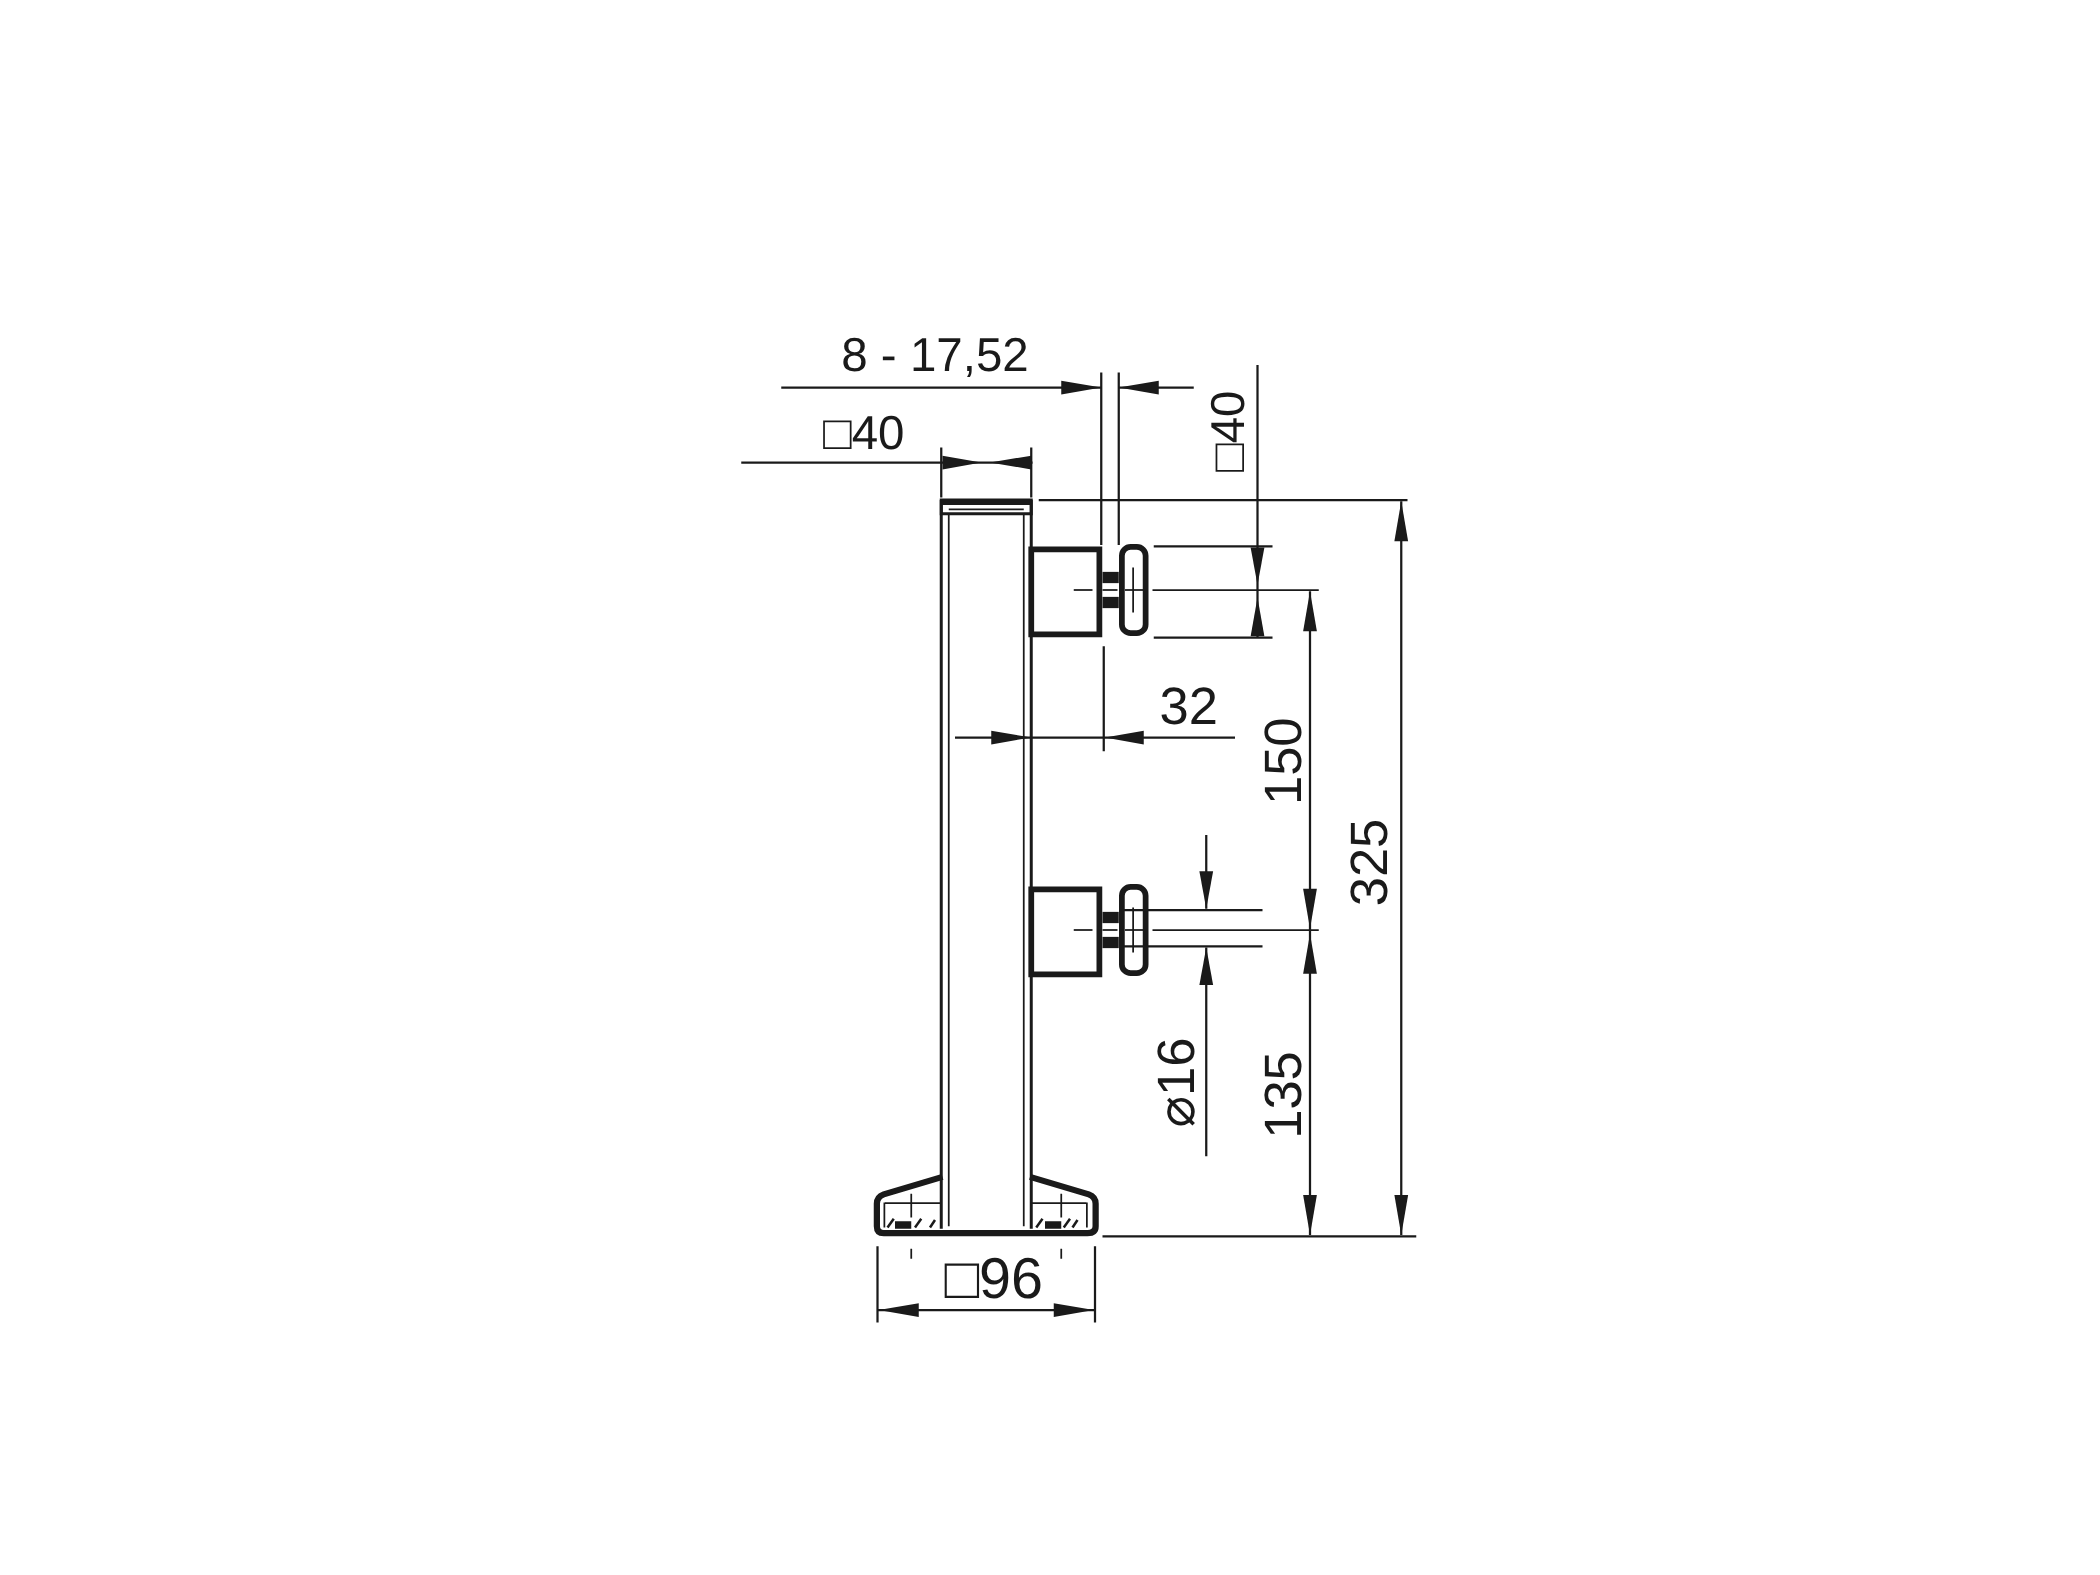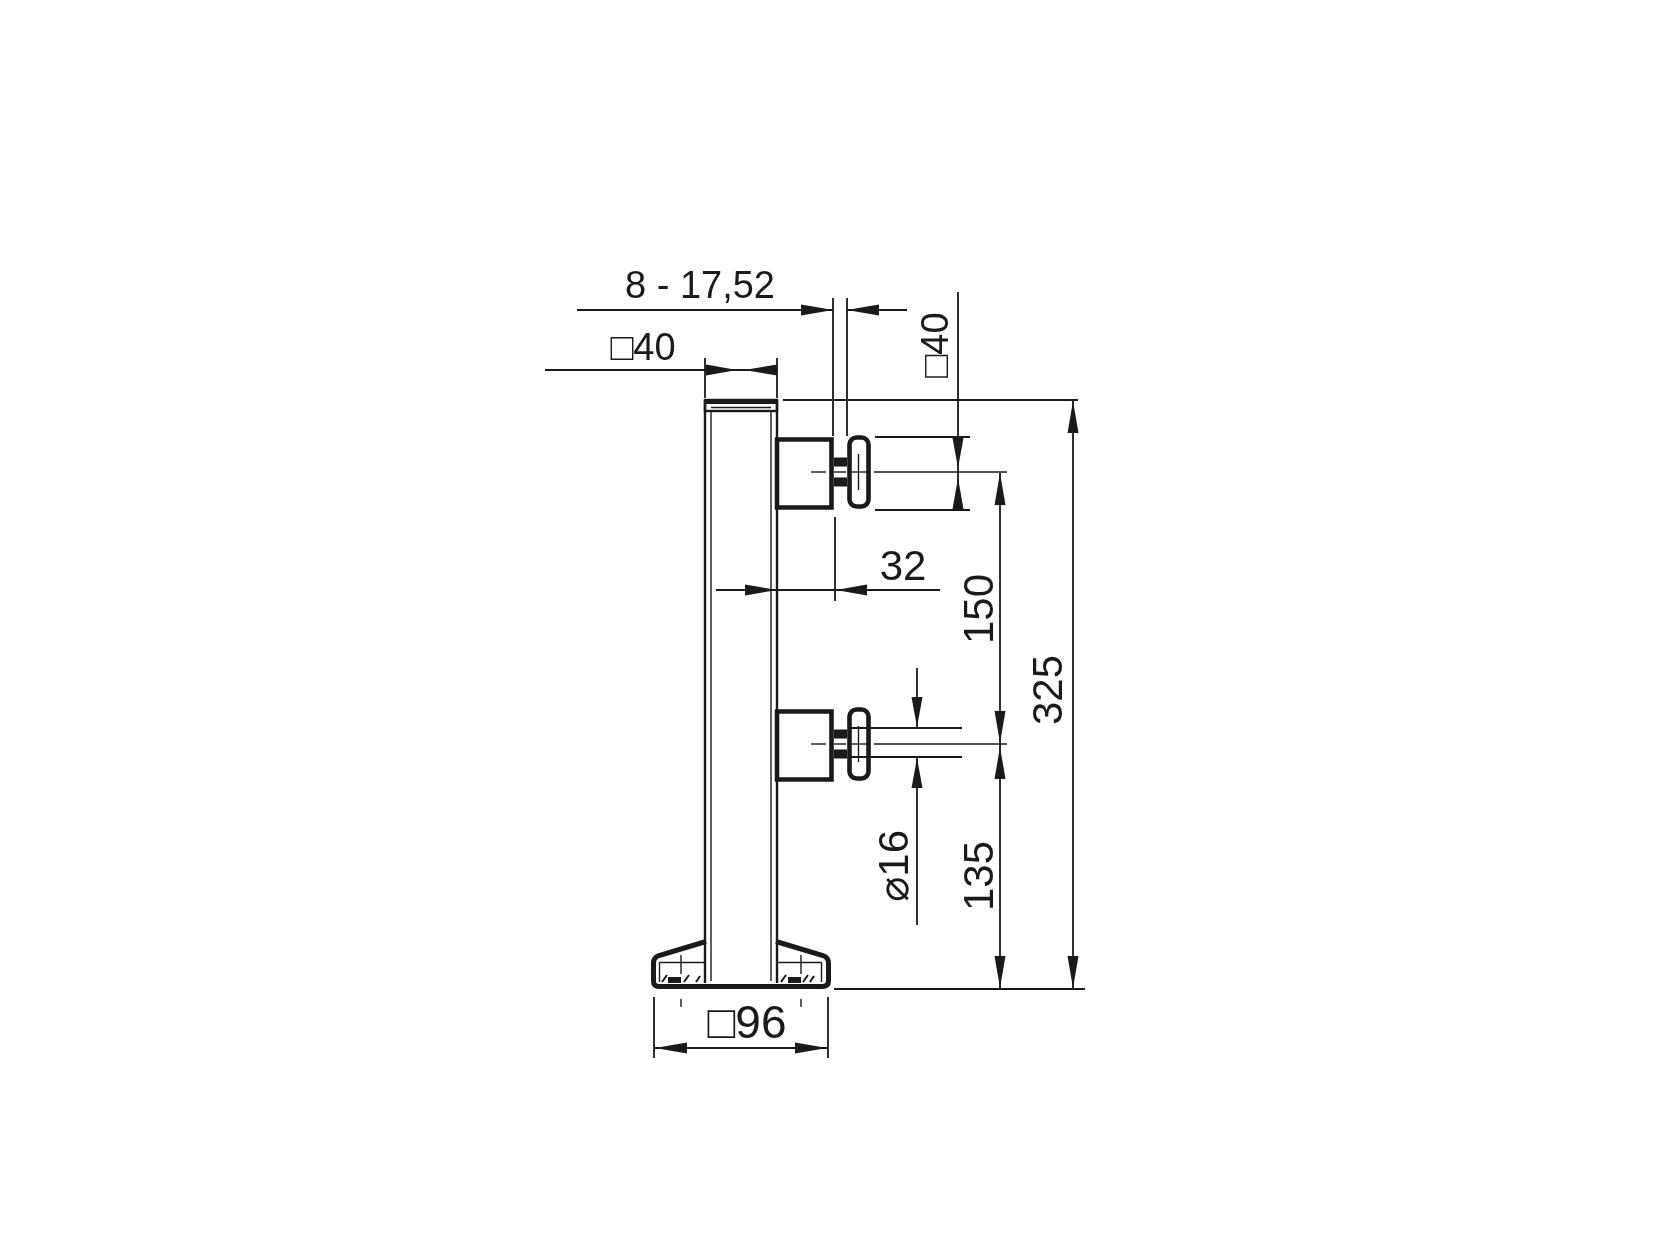--- a/index.html
+++ b/index.html
@@ -1,16 +1,16 @@
 <!DOCTYPE html>
 <html><head>
 <meta charset="utf-8">
 <style>
   html,body{margin:0;padding:0;background:#ffffff;}
-  .stage{width:1532px;height:1260px;position:relative;background:#ffffff;overflow:hidden;}
+  .stage{width:1532px;height:1260px;position:relative;background:#ffffff;overflow:hidden;padding-left:48px;}
   svg{display:block;}
   text{font-family:"Liberation Sans","DejaVu Sans",sans-serif;fill:#1a1a1a;}
   .dimtxt{font-size:42px;}
   .dimtxt-sm{font-size:38px;}
   .dimtxt-lg{font-size:46px;}
   .thin{stroke:#1a1a1a;stroke-width:1.8;fill:none;}
   .hair{stroke:#1a1a1a;stroke-width:1.4;fill:none;}
   .obj{stroke:#1a1a1a;stroke-width:2.4;fill:none;}
   .thick{stroke:#1a1a1a;stroke-width:5;fill:none;}
   .thickw{stroke:#1a1a1a;stroke-width:4.6;fill:#ffffff;}

